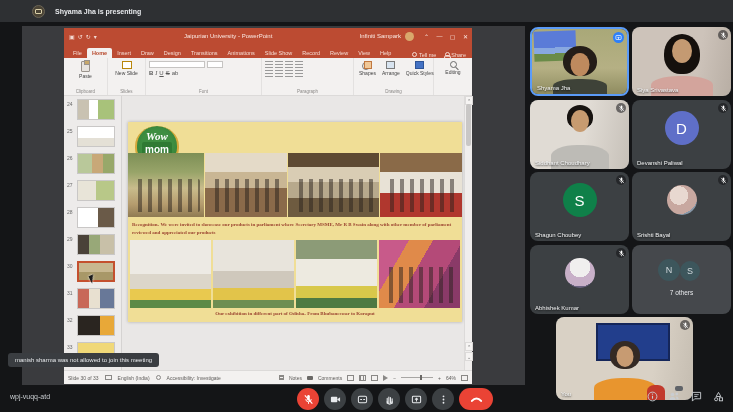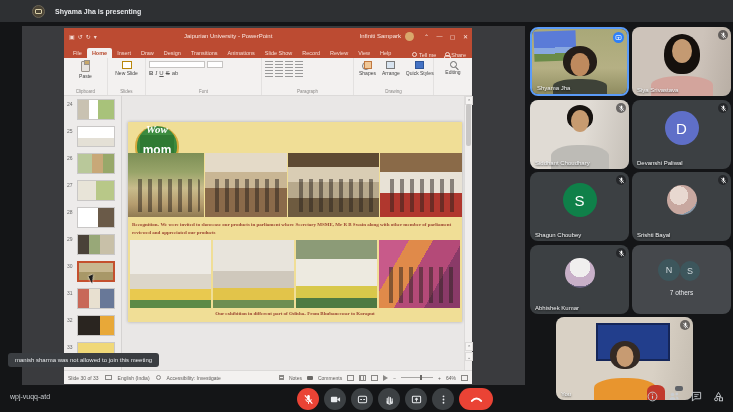--- a/index.html
+++ b/index.html
@@ -71,21 +71,21 @@
   .t33{background:linear-gradient(180deg,#F0D878 0 70%,#fff 70%);}
 
   .vscroll{position:absolute;right:0;top:0;width:8px;height:274px;background:#F0EEED;border-left:1px solid #DCDAD9;}
   .vthumb{position:absolute;left:1px;top:8px;width:5px;height:42px;background:#C9C7C6;border-radius:2px;}
   .navbtn{position:absolute;left:0;width:8px;height:9px;font-size:5px;color:#6a6a6a;text-align:center;line-height:9px;background:#F6F4F3;border:1px solid #DCDAD9;}
 
   
   .slide{position:absolute;left:64px;top:26px;width:334px;height:200px;background:#F0DE96;box-shadow:0 0 3px rgba(0,0,0,.25);}
   .logo{position:absolute;left:7px;top:4px;width:44px;height:40px;display:flex;flex-direction:column;align-items:center;justify-content:center;background:radial-gradient(ellipse at center,#3E8E41 55%,#2F7A33 100%);border-radius:50% 50% 45% 45%;border-bottom:3px solid #D4A93C;border-left:2px solid #D4A93C;border-right:2px solid #D4A93C;}
   .logo .l1{font-family:"Liberation Serif",serif;font-style:italic;font-weight:bold;font-size:11px;color:#fff;line-height:1;text-align:center;}
-  .logo .l2{font-size:12px;font-weight:bold;color:#fff;background:#2F7A33;padding:8px 3px;border-radius:2px;line-height:1.2;}
+  .logo .l2{font-size:10px;font-weight:bold;color:#fff;background:#2F7A33;padding:2px 3px;border-radius:2px;line-height:1.2;}
   .slide-title{position:absolute;left:62px;top:12px;font-size:14px;font-weight:bold;color:#4D4D4D;letter-spacing:1px;}
   .prow{position:absolute;left:0;width:334px;}
   .ph{position:absolute;top:0;height:100%;}
   .r1{top:31px;height:64px;}
   .r1a{left:0;width:76px;background:linear-gradient(180deg,#7D8F56 0%,#98A469 30%,#C9BC8C 55%,#B59C6E 80%,#8F7A52 100%);}
   .r1b{left:77px;width:82px;background:linear-gradient(180deg,#E4DAC8 0 30%,#C9B694 30% 55%,#8A6A4A 55% 100%);}
   .r1c{left:160px;width:91px;background:linear-gradient(180deg,#5E4A33 0 22%,#D9CDB4 22% 45%,#B7A98C 45% 70%,#6E5B40 70% 100%);}
   .r1d{left:252px;width:82px;background:linear-gradient(180deg,#8A6A48 0 30%,#E8E2D6 30% 62%,#B0372E 62% 100%);}
   .figs::after{content:"";position:absolute;left:5%;right:5%;bottom:8%;height:52%;background:repeating-linear-gradient(90deg,transparent 0 6px,rgba(40,33,28,.5) 6px 10px);border-radius:2px;}
   .r2{top:118px;height:68px;}

